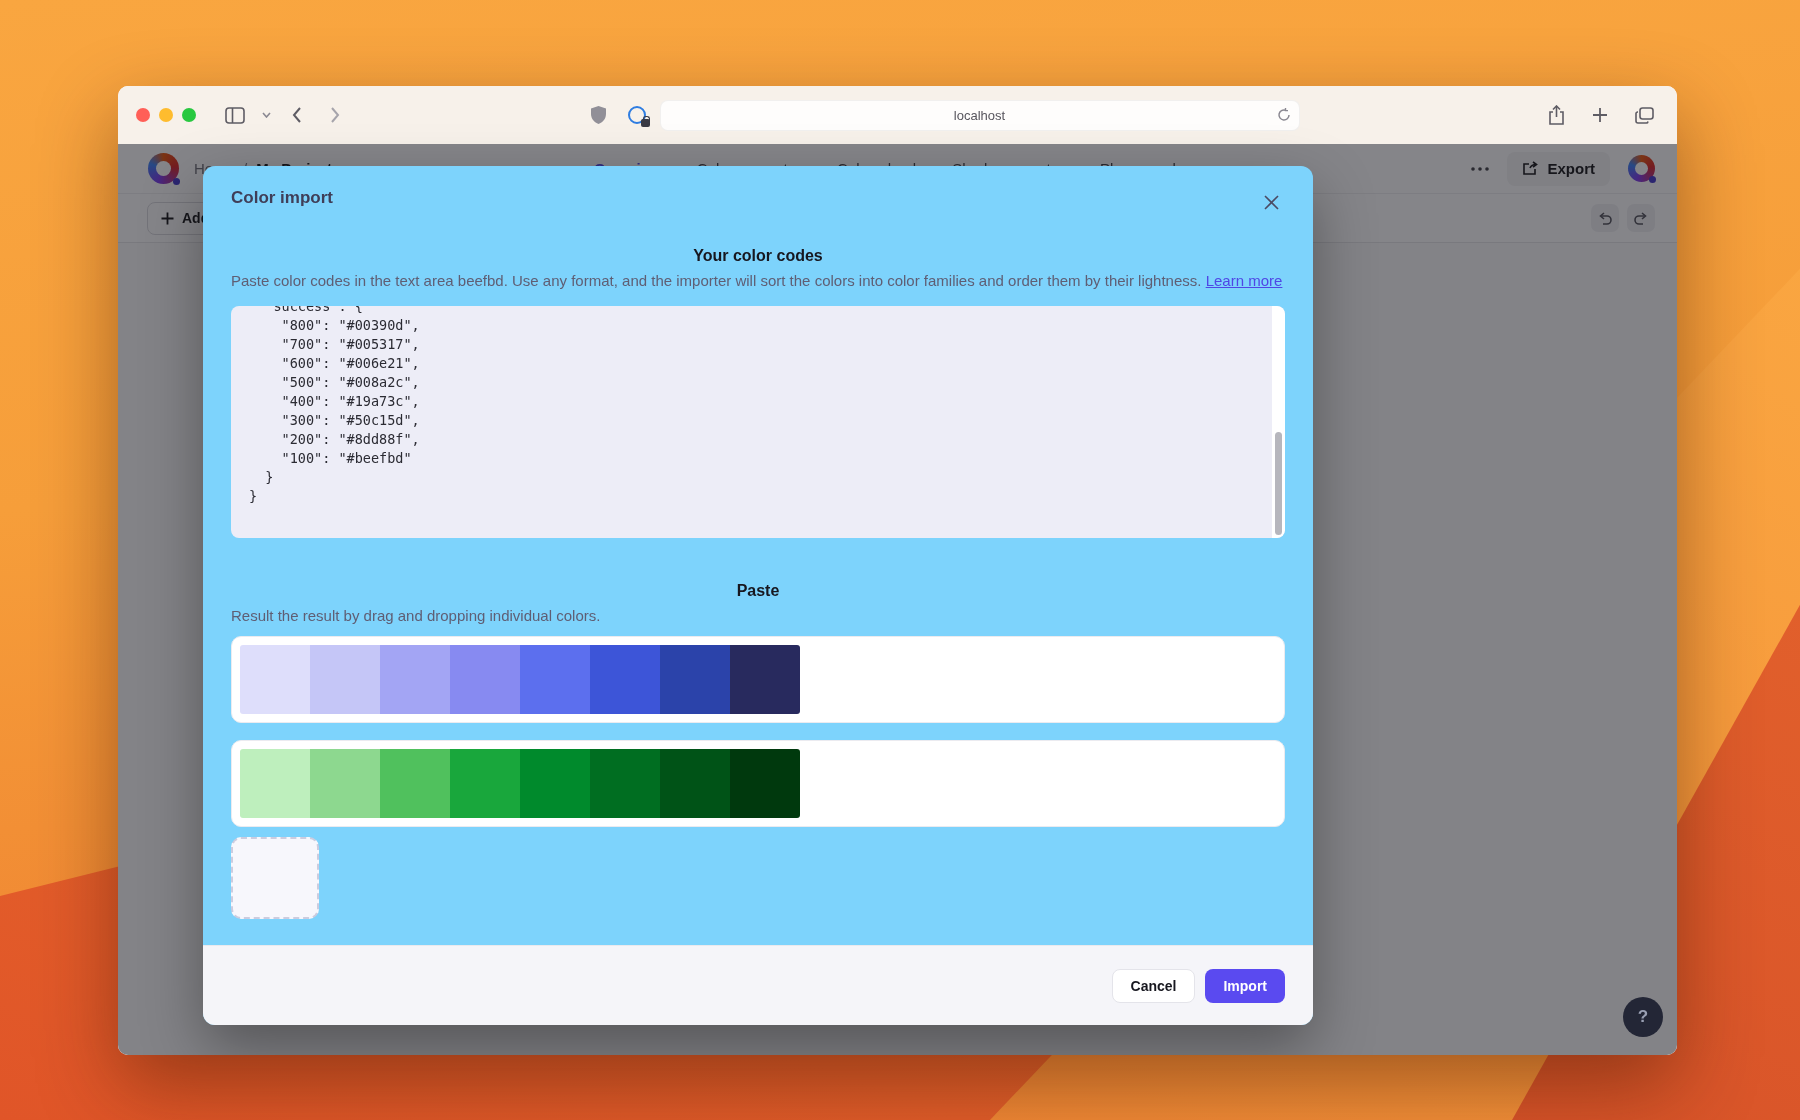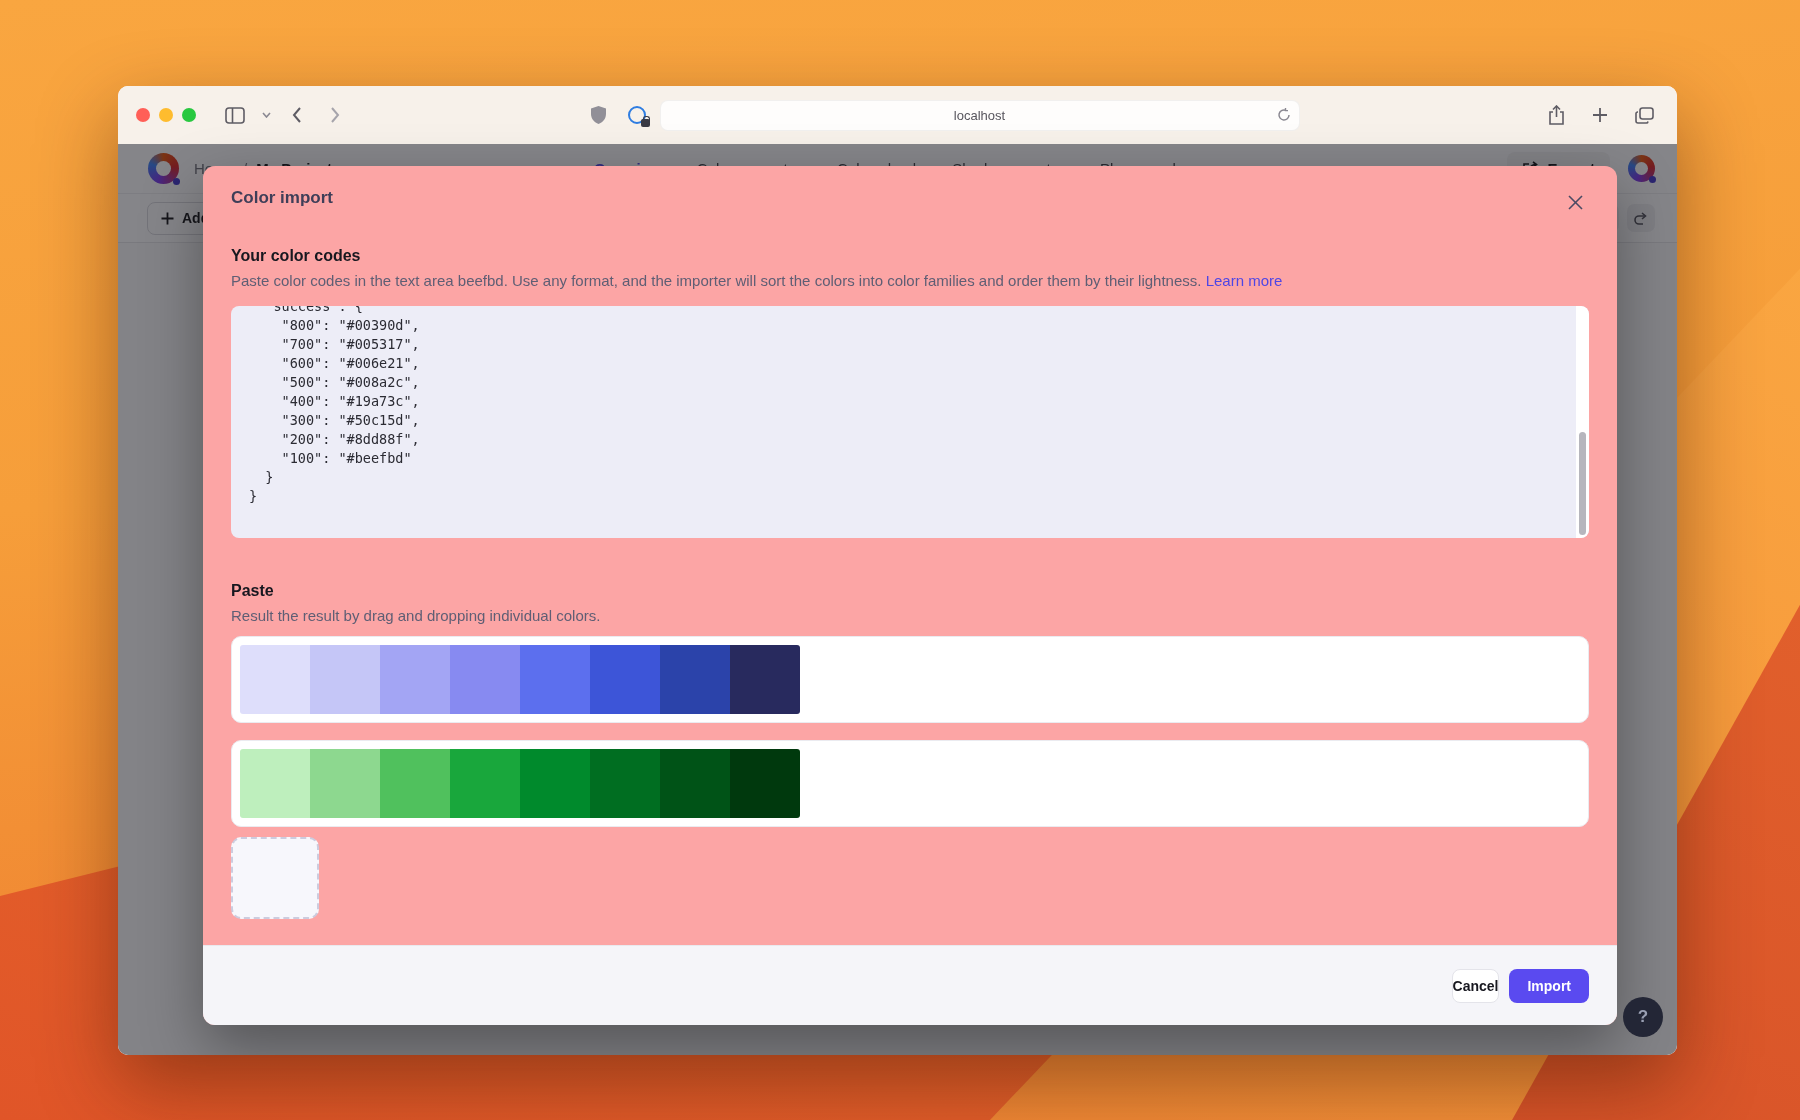--- a/index.html
+++ b/index.html
@@ -66,30 +66,30 @@
     border-bottom:1px solid #e6e6e9; display:flex; align-items:center; padding:0 22px 0 29px; }
   .add-btn { height:33px; padding:0 13px; border:1px solid #d9d9de; border-radius:8px; background:#fff;
     display:flex; align-items:center; gap:8px; font-size:14px; font-weight:600; color:#18181b; }
   .history-group { margin-left:auto; display:flex; gap:8px; }
   .hist-btn { width:28px; height:28px; border-radius:7px; background:#f1f1f3; display:flex;
     align-items:center; justify-content:center; color:#52525b; }
 
   .overlay { position:absolute; left:0; right:0; top:58px; bottom:0; background:rgba(21,21,28,.52); z-index:5; }
 
   
-  .modal { position:absolute; left:85px; top:80px; width:1414px; height:859px; background:#fca5a5;
+  .modal { position:absolute; left:85px; top:80px; width:1110px; height:859px; background:#7dd3fc;
     border-radius:12px; box-shadow:0 24px 60px rgba(0,0,0,.35); z-index:10;
     display:flex; flex-direction:column; }
   .modal-main { flex:1; padding:22px 28px 0; position:relative; }
   .modal-title { font-size:17px; font-weight:700; color:#3f3e58; }
   .close-btn { position:absolute; top:24px; right:30px; width:24px; height:24px; display:flex;
     align-items:center; justify-content:center; color:#4b4a63; cursor:pointer; }
-  .sec-heading { margin-top:39px; font-size:16px; font-weight:700; color:#17171f; }
+  .sec-heading { margin-top:39px; font-size:16px; font-weight:700; color:#17171f;text-align:center; }
   .sec-desc { margin-top:7px; font-size:15px; color:#5f5e74; }
-  .learn-more { color:#4f46e5; cursor:pointer; }
+  .learn-more { color:#4f46e5; text-decoration:underline; cursor:pointer; }
   .code-box { margin-top:17px; height:232px; background:#ededf7; border-radius:8px;
     position:relative; overflow:hidden; cursor:text; }
   .code-pre { margin:-9px 0 0; padding:0 18px; font-family:"DejaVu Sans Mono", monospace;
     font-size:13.5px; line-height:19px; color:#2b2b33; white-space:pre; }
   .code-track { position:absolute; top:0; right:0; width:13px; height:100%; background:#fff;
     border-radius:0 8px 8px 0; }
   .code-thumb { position:absolute; right:3px; bottom:3px; width:7px; height:103px;
     background:#b6b6bd; border-radius:4px; }
   .result-heading { margin-top:44px; }
   .palette-card { margin-top:12px; height:87px; border:1px solid #ebebf0; border-radius:10px;
@@ -97,21 +97,21 @@
   .palette-card + .palette-card { margin-top:17px; }
   .swatch-strip { display:flex; border-radius:3px; overflow:hidden; }
   .swatch { width:70px; height:69px; cursor:grab; }
   .dropzone { margin-top:10px; width:88px; height:82px; border:2px dashed #ccccdf; border-radius:10px;
     background:#f7f7fc; }
   .modal-footer { flex:none; height:80px; background:#f5f5f9; border-top:1px solid #e9e9ee;
     border-radius:0 0 12px 12px; display:flex; align-items:center; justify-content:flex-end;
     gap:10px; padding:0 28px; }
   .btn { height:34px; border-radius:8px; font-size:14px; font-weight:600; display:flex;
     align-items:center; justify-content:center; cursor:pointer; font-family:inherit; }
-  .btn-cancel { padding:0 0; background:#fff; border:1px solid #e4e4ea; color:#17171f; }
+  .btn-cancel { padding:0 18px; background:#fff; border:1px solid #e4e4ea; color:#17171f; }
   .btn-import { padding:0 18px; background:#5a4af0; border:none; color:#fff; font-weight:700; }
 
   .help-btn { position:absolute; right:14px; bottom:18px; width:40px; height:40px; border-radius:50%;
     background:#232636; color:#9aa0b4; font-size:17px; font-weight:700; display:flex;
     align-items:center; justify-content:center; z-index:11; cursor:pointer; }
 
   svg { display:block; }
   .dim-fwd { color:#a6a4ab; }
 </style>
 </head>

